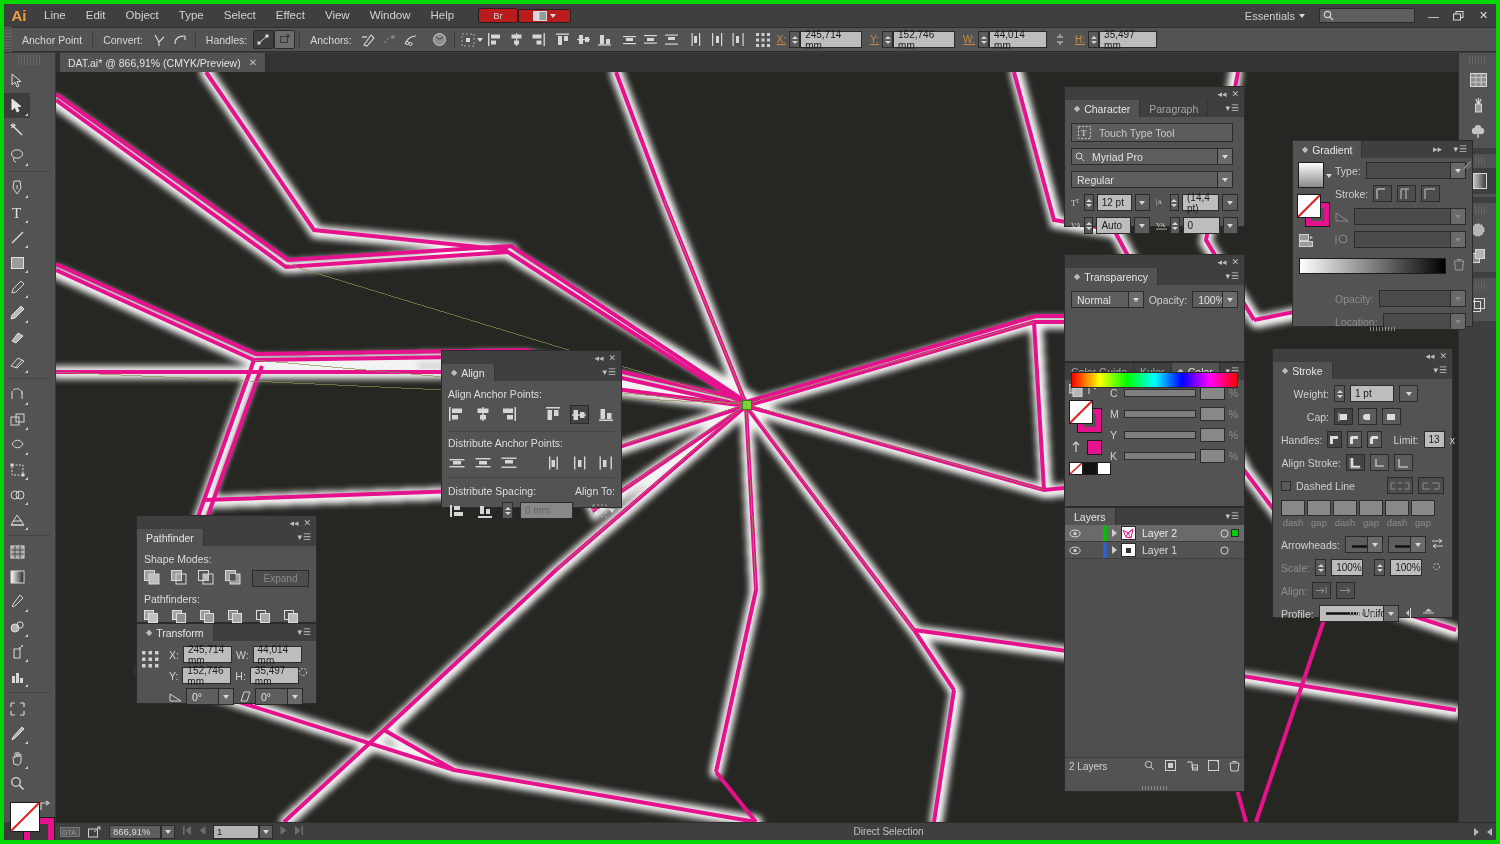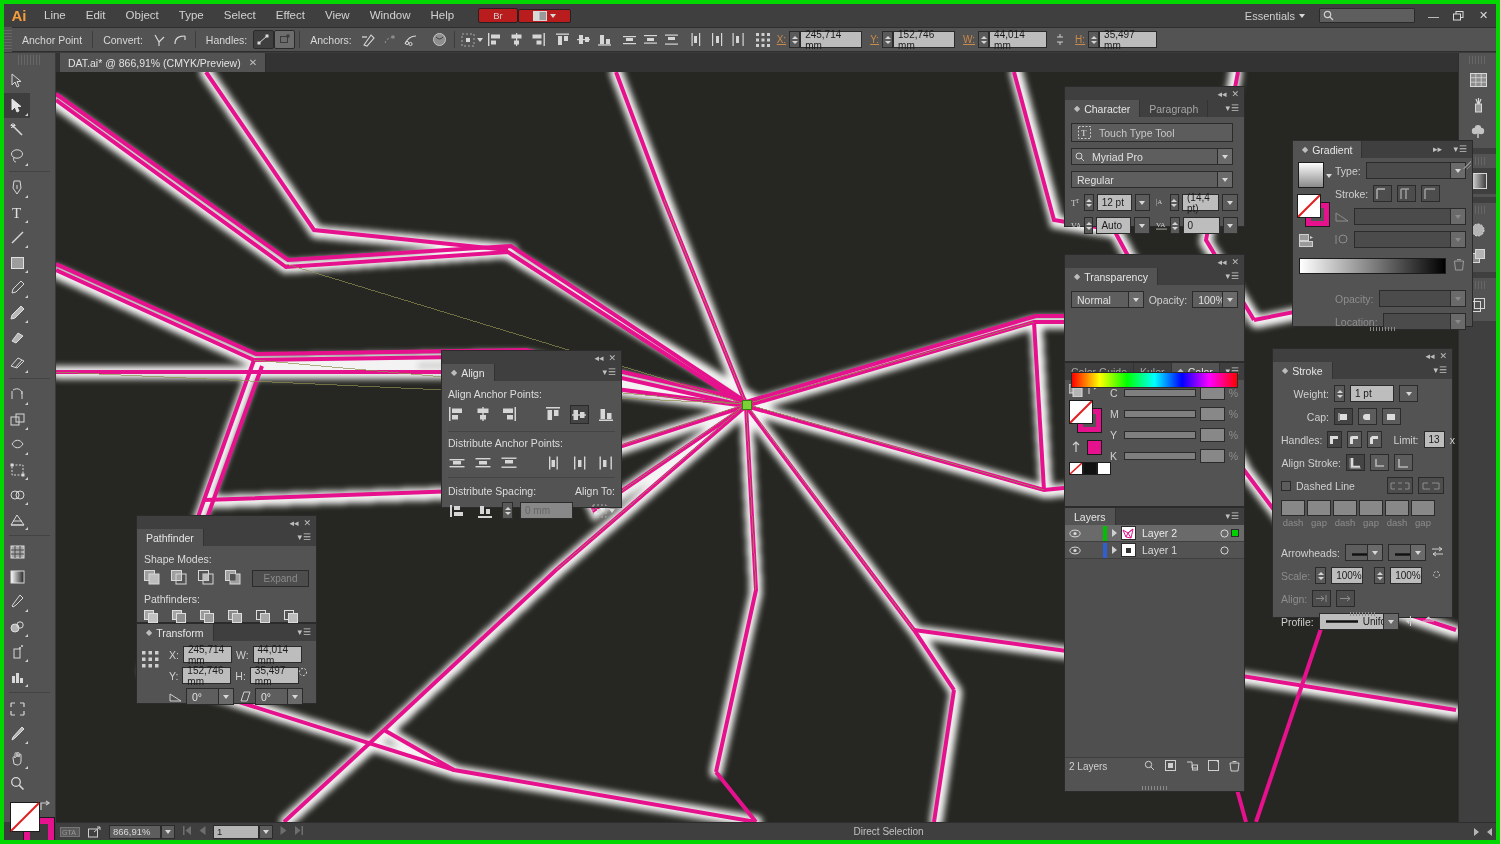--- a/index.html
+++ b/index.html
@@ -1272,21 +1272,21 @@
         </div>
       </div>
       <div style="display:flex;gap:2px;margin-bottom:1px">
         <div class="fld dis" style="width:24px;height:16px"></div>
         <div class="fld dis" style="width:24px;height:16px"></div>
         <div class="fld dis" style="width:24px;height:16px"></div>
         <div class="fld dis" style="width:24px;height:16px"></div>
         <div class="fld dis" style="width:24px;height:16px"></div>
         <div class="fld dis" style="width:24px;height:16px"></div>
       </div>
-      <div style="display:flex;gap:2px;margin-bottom:16px">
+      <div style="display:flex;gap:2px;margin-bottom:8px">
         <span class="lbl dim" style="width:24px;text-align:center;font-size:9.5px">dash</span>
         <span class="lbl dim" style="width:24px;text-align:center;font-size:9.5px">gap</span>
         <span class="lbl dim" style="width:24px;text-align:center;font-size:9.5px">dash</span>
         <span class="lbl dim" style="width:24px;text-align:center;font-size:9.5px">gap</span>
         <span class="lbl dim" style="width:24px;text-align:center;font-size:9.5px">dash</span>
         <span class="lbl dim" style="width:24px;text-align:center;font-size:9.5px">gap</span>
       </div>
       <div class="row">
         <span class="lbl">Arrowheads:</span>
         <div class="drop" style="width:45px">

